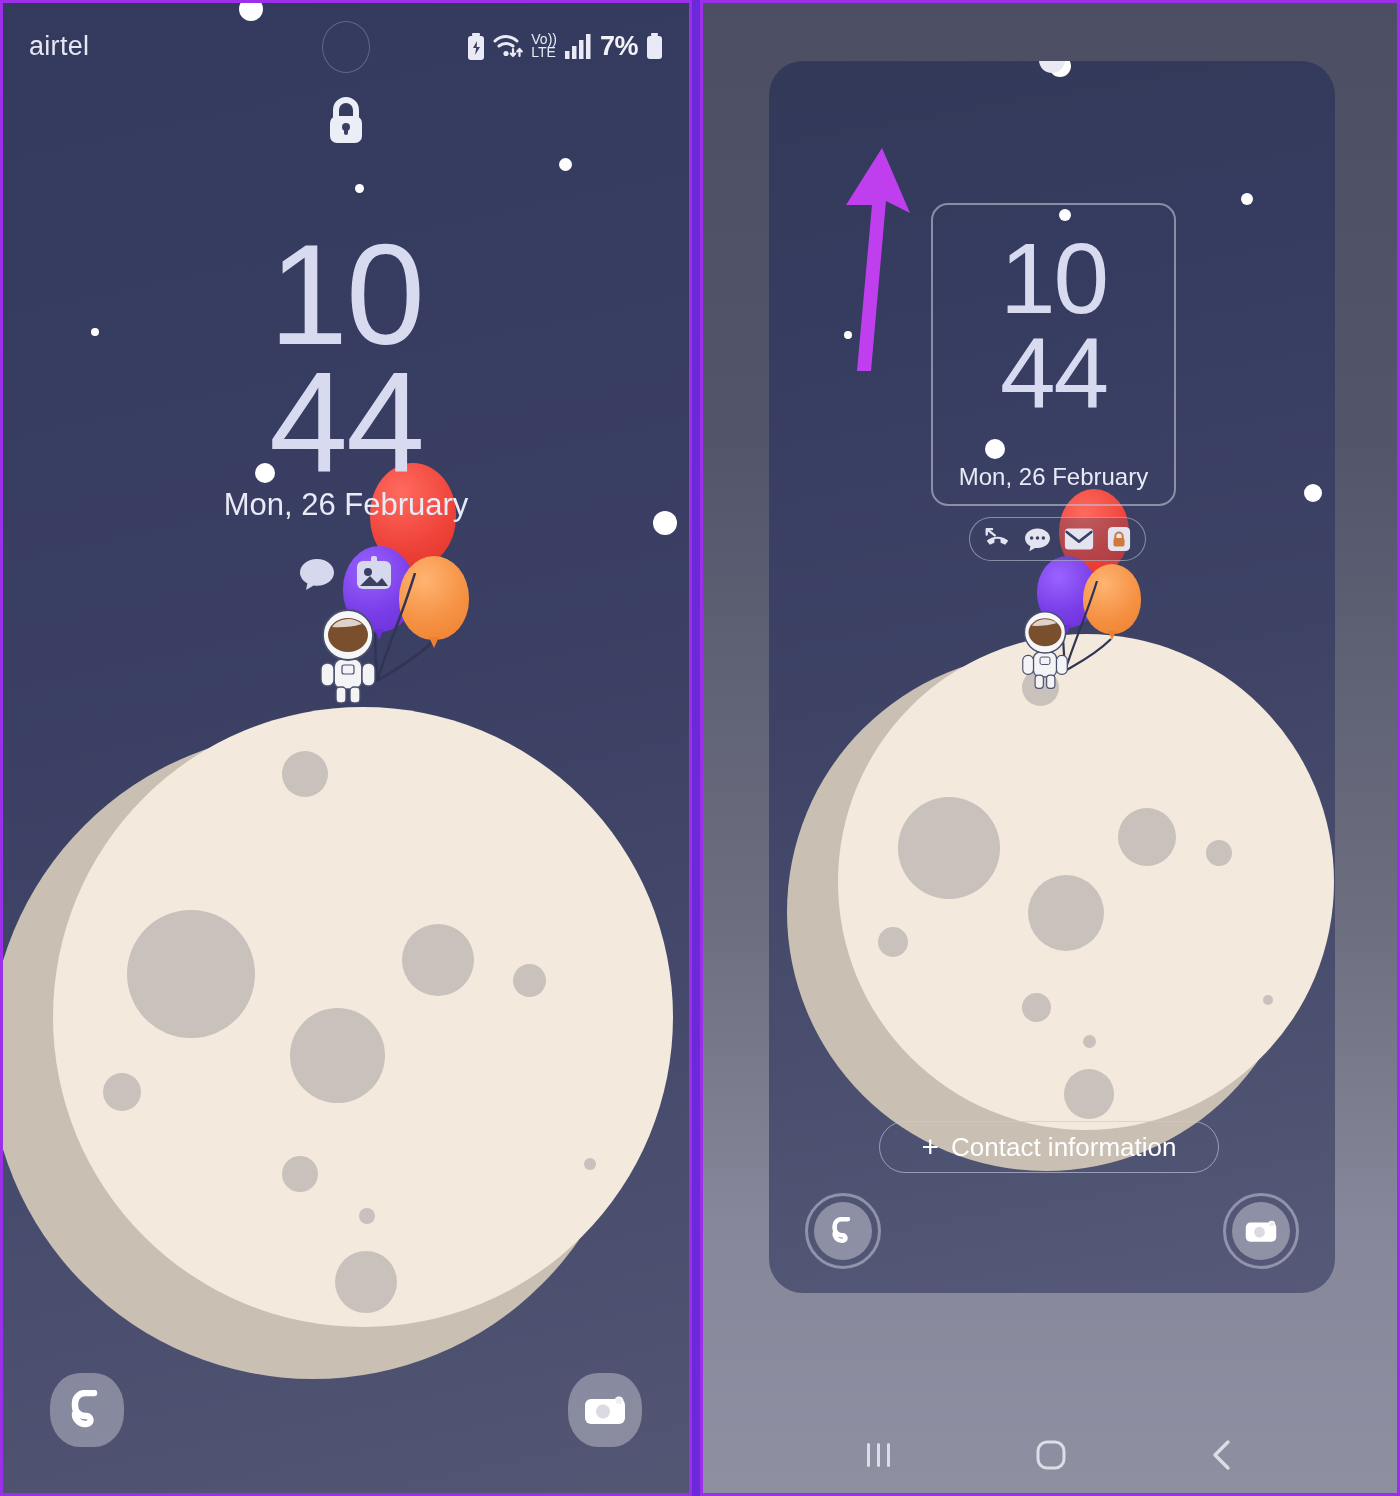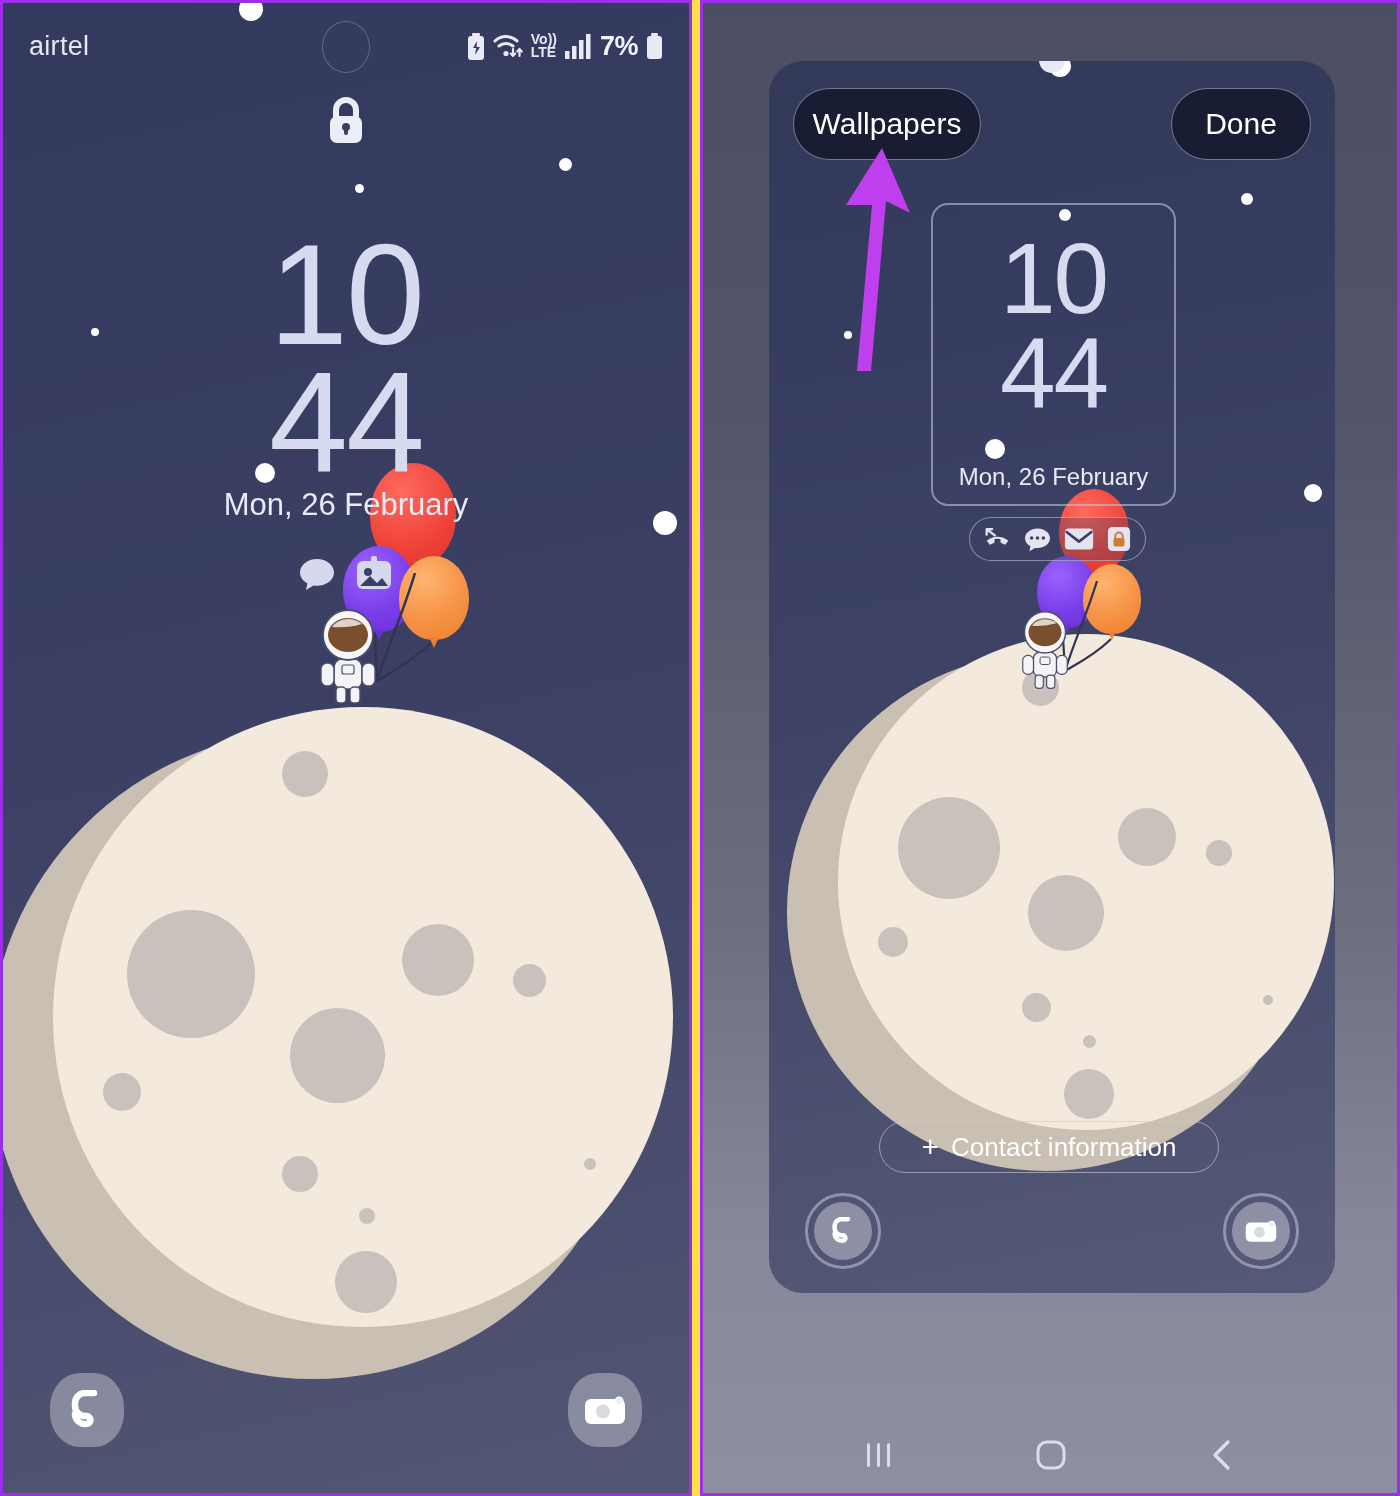--- a/index.html
+++ b/index.html
@@ -2,21 +2,21 @@
 <html><head>
 <meta charset="utf-8">
 <style>
   * { margin:0; padding:0; box-sizing:border-box; }
   html,body{
     width:1400px; height:1496px;
     background:#000;
     font-family:"Liberation Sans", sans-serif;
     overflow:hidden;
   }
-  .stage{ position:relative; width:1400px; height:1496px; background:#fde047; }
+  .stage{ position:relative; width:1400px; height:1496px; background:#6d28d9; }
 
   
   .panel{
     position:absolute; top:0; height:1496px;
     border:3px solid #9b30e8;
     overflow:hidden;
   }
   #panel-left { left:0;   width:692px; }
   #panel-right{ left:700px; width:700px; }
 
@@ -214,21 +214,21 @@
               <rect x="1" y="3" width="16" height="24" rx="3" fill="#e9eaf5"></rect>
               <path d="M10 8 L6 15 h3.2 L8 22 l5-8 h-3.3z" fill="#3a3f63"></path>
             </svg>
             <svg width="30" height="27" viewBox="0 0 30 27">
               <path d="M2 8 A16 16 0 0 1 24 8" stroke="#e9eaf5" stroke-width="3" fill="none" stroke-linecap="round"></path>
               <path d="M6 13 A11 11 0 0 1 20 13" stroke="#e9eaf5" stroke-width="3" fill="none" stroke-linecap="round"></path>
               <circle cx="13" cy="20.5" r="2.6" fill="#e9eaf5"></circle>
               <path d="M20 16 v7 M20 23 l-2.2-2.4 M20 23 l2.2-2.4" stroke="#e9eaf5" stroke-width="2.2" fill="none" stroke-linecap="round"></path>
               <path d="M26.5 23 v-7 M26.5 16 l-2.2 2.4 M26.5 16 l2.2 2.4" stroke="#e9eaf5" stroke-width="2.2" fill="none" stroke-linecap="round"></path>
             </svg>
-            <span style="display:inline-flex;flex-direction:column;line-height:.95;color:#e9eaf5;font-weight:700;">
+            <span style="display:inline-flex;flex-direction:column;line-height:.95;color:#e9eaf5;font-weight:400;">
               <span style="font-size:14px;">Vo))</span>
               <span style="font-size:14px;">LTE</span>
             </span>
             <svg width="27" height="26" viewBox="0 0 27 26">
               <rect x="0" y="18" width="4.5" height="8" fill="#e9eaf5"></rect>
               <rect x="7" y="13" width="4.5" height="13" fill="#e9eaf5"></rect>
               <rect x="14" y="7" width="4.5" height="19" fill="#e9eaf5"></rect>
               <rect x="21" y="1" width="4.5" height="25" fill="#e9eaf5"></rect>
             </svg>
             <span class="sb-pct">7%</span>
@@ -336,26 +336,20 @@
           <rect x="28" y="84" width="10" height="16" rx="4" fill="#f4f4f6" stroke="#4a4f6b" stroke-width="1.4"></rect>
           <rect x="42" y="84" width="10" height="16" rx="4" fill="#f4f4f6" stroke="#4a4f6b" stroke-width="1.4"></rect>
           <circle cx="40" cy="32" r="25" fill="#f7f7f9" stroke="#4a4f6b" stroke-width="1.8"></circle>
           <path d="M20 32 a20 17 0 0 1 40 0 a20 17 0 0 1 -40 0" fill="#7a4f2e"></path>
           <path d="M24 24 a18 14 0 0 1 30 -3 q-14 4 -30 3" fill="#ffffff" opacity=".75"></path>
           <rect x="34" y="62" width="12" height="9" rx="2" fill="none" stroke="#4a4f6b" stroke-width="1.2"></rect>
         </svg>
 
         <div style="position:absolute;left:50%;top:-10px;transform:translateX(-50%);width:26px;height:22px;border-radius:0 0 14px 14px;background:#e8e9f2;"></div>
 
-        <div class="pill-btn" id="btn-wallpapers">
-          <span>Wallpapers</span>
-        </div>
-        <div class="pill-btn" id="btn-done">
-          <span>Done</span>
-        </div>
 
         <div class="clock-widget-box"></div>
         <div class="clock2">
           <span class="hh">10</span>
           <span class="mm">44</span>
         </div>
         <div class="datestr2">Mon, 26 February</div>
 
         <div class="notif-chip">
           <svg width="27" height="24" viewBox="0 0 30 26">

